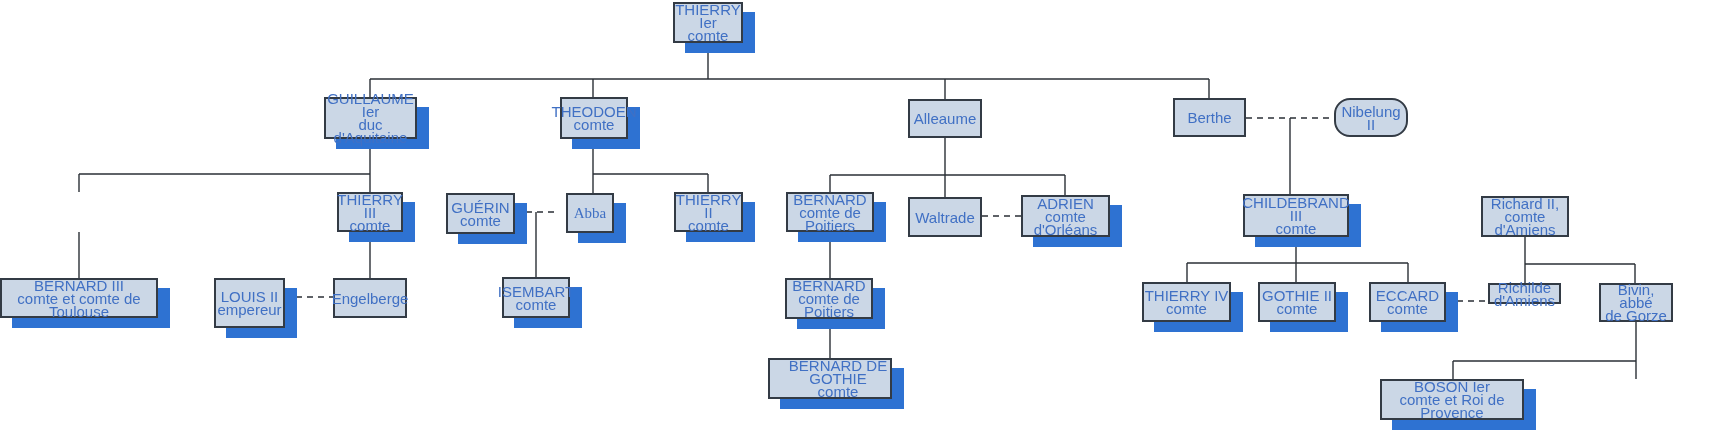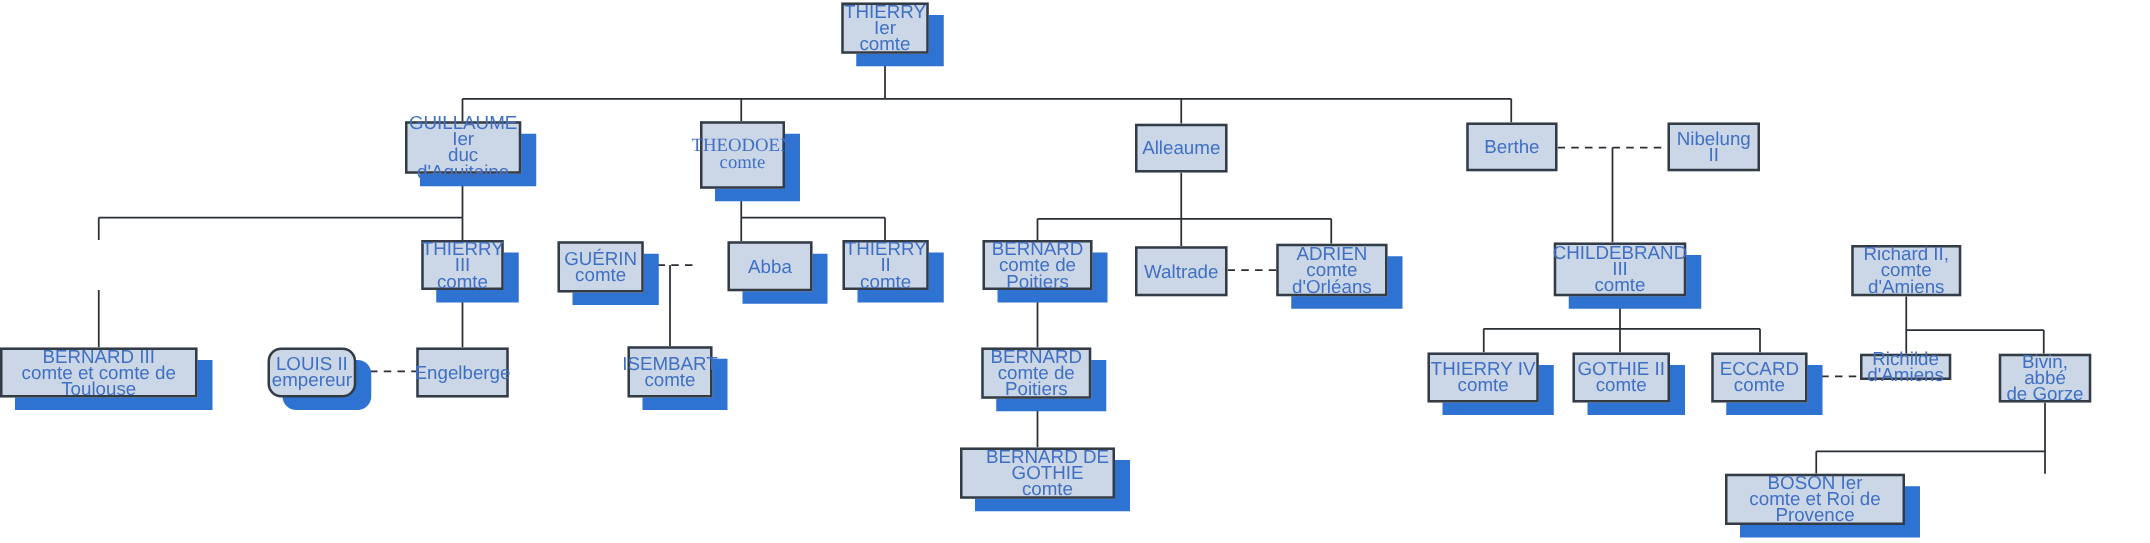--- a/index.html
+++ b/index.html
@@ -81,42 +81,42 @@
     </svg>
 
 <div class="node shadowed" style="left: 673px; top: 2px; width: 70px; height: 41px;">
       <span class="person-name">THIERRY Ier</span>
       <span class="person-title">comte</span>
     </div>
     <div class="node shadowed" style="left: 324px; top: 97px; width: 93px; height: 42px;">
       <span class="person-name">GUILLAUME Ier</span>
       <span class="person-title">duc d'Aquitaine</span>
     </div>
-    <div class="node shadowed" style="left: 560px; top: 97px; width: 68px; height: 54px; font-family: Liberation Serif, serif;">
+    <div class="node shadowed" style="left: 560px; top: 97px; width: 68px; height: 42px;">
       <span class="person-name">THEODOEN</span>
       <span class="person-title">comte</span>
     </div>
     <div class="node" style="left: 908px; top: 99px; width: 74px; height: 39px;">
       <span class="person-name">Alleaume</span>
     </div>
     <div class="node" style="left: 1173px; top: 98px; width: 73px; height: 39px;">
       <span class="person-name">Berthe</span>
     </div>
-    <div class="node" style="left: 1334px; top: 98px; width: 74px; height: 39px;">
+    <div class="node" style="left: 1334px; top: 98px; width: 74px; height: 39px; border-radius: 16px;">
       <span class="person-name">Nibelung II</span>
     </div>
     <div class="node shadowed" style="left: 337px; top: 192px; width: 66px; height: 40px;">
       <span class="person-name">THIERRY III</span>
       <span class="person-title">comte</span>
     </div>
     <div class="node shadowed" style="left: 446px; top: 193px; width: 69px; height: 41px;">
       <span class="person-name">GUÉRIN</span>
       <span class="person-title">comte</span>
     </div>
-    <div class="node shadowed" style="left: 582px; top: 193px; width: 68px; height: 40px;">
+    <div class="node shadowed" style="left: 566px; top: 193px; width: 48px; height: 40px; font-family: Liberation Serif, serif;">
       <span class="person-name">Abba</span>
     </div>
     <div class="node shadowed" style="left: 674px; top: 192px; width: 69px; height: 40px;">
       <span class="person-name">THIERRY II</span>
       <span class="person-title">comte</span>
     </div>
     <div class="node shadowed" style="left: 786px; top: 192px; width: 88px; height: 40px;">
       <span class="person-name">BERNARD</span>
       <span class="person-title">comte de Poitiers</span>
     </div>
@@ -132,21 +132,21 @@
       <span class="person-title">comte</span>
     </div>
     <div class="node" style="left: 1481px; top: 196px; width: 88px; height: 41px;">
       <span class="person-name">Richard II, comte</span>
       <span class="person-title">d'Amiens</span>
     </div>
     <div class="node shadowed" style="left: 0px; top: 278px; width: 158px; height: 40px;">
       <span class="person-name">BERNARD III</span>
       <span class="person-title">comte et comte de Toulouse</span>
     </div>
-    <div class="node shadowed" style="left: 214px; top: 278px; width: 71px; height: 40px; border-radius: 11px;">
+    <div class="node shadowed" style="left: 214px; top: 278px; width: 71px; height: 50px;">
       <span class="person-name">LOUIS II</span>
       <span class="person-title">empereur</span>
     </div>
     <div class="node" style="left: 333px; top: 278px; width: 74px; height: 40px;">
       <span class="person-name">Engelberge</span>
     </div>
     <div class="node shadowed" style="left: 502px; top: 277px; width: 68px; height: 41px;">
       <span class="person-name">ISEMBART</span>
       <span class="person-title">comte</span>
     </div>

